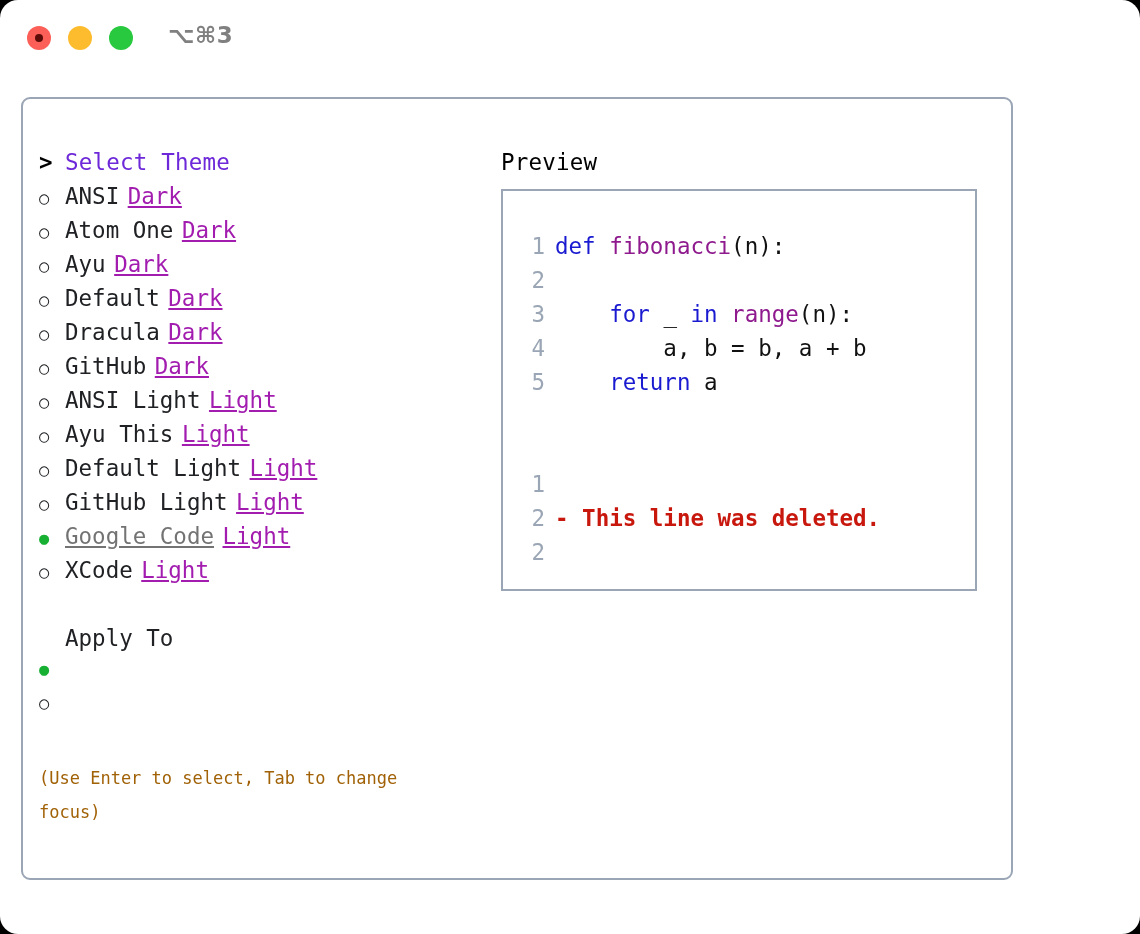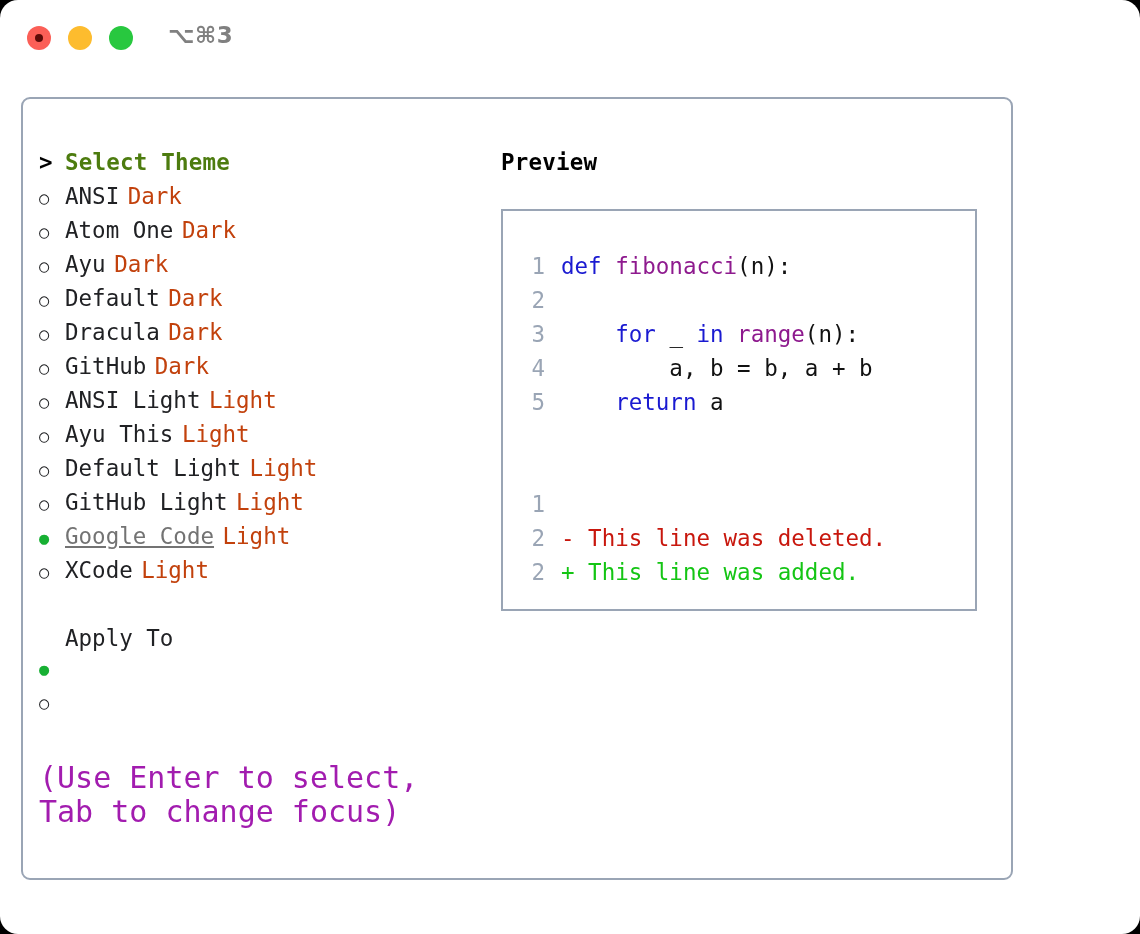--- a/index.html
+++ b/index.html
@@ -112,53 +112,53 @@
     flex: 0 0 26px;
     text-align: left;
     font-size: 22.5px;
     color: #202124;
   }
   .marker.dot     { color: #17b033; font-size: 17px; }
   .marker.hollow  { color: #202124; font-size: 17px; }
   .marker.caret   { color: #000000; font-weight: 700; }
   .marker.blank   { color: transparent; }
 
-  .title-row .label { font-weight: 700; color: #4d7c0f; letter-spacing: 0.2px; }
+  .title-row .label { font-weight: 400; color: #6d28d9; letter-spacing: 0.2px; }
 
   .label    { color: #202124; }
   .label.sel{ color: #737373; text-decoration: underline; }
-  .suffix   { color: #c2410c; padding-left: 8.5px; }
+  .suffix   { color: #a21caf; padding-left: 8.5px; text-decoration: underline; }
 
   .group-gap { height: 34px; }
 
   .hint {
     position: absolute;
     left: 16px;
     top: 662px;
     width: 420px;
-    font-size: 30px;
+    font-size: 17px;
     line-height: 34px;
-    color: #a21caf;
+    color: #a16207;
     white-space: pre-wrap;
   }
 
   
   .right-col {
     position: absolute;
     left: 478px;
     top: 50px;
     width: 490px;
   }
 
   .preview-title {
     font-size: 22.5px;
-    font-weight: 700;
+    font-weight: 400;
     color: #000000;
     letter-spacing: 0.2px;
-    margin-bottom: 34px;
+    margin-bottom: 14px;
   }
 
   .preview-box {
     width: 476px;
     height: 402px;
     box-sizing: border-box;
     border: 2px solid #9aa5b5;
     background: #ffffff;
     padding: 42px 0 0 14px;
   }
@@ -171,28 +171,28 @@
     align-items: baseline;
   }
   .gutter {
     display: inline-block;
     width: 28px;
     flex: 0 0 28px;
     text-align: right;
     color: #9aa5b5;
     padding-right: 10px;
   }
-  .code-text { white-space: pre; margin-left: 6px; }
+  .code-text { white-space: pre; }
 
   .tok-kw    { color: #1a1ad1; }
   .tok-fn    { color: #8e1a8e; }
   .tok-plain { color: #111111; }
   .tok-num   { color: #0d7d74; }
   .tok-ctx   { color: #808080; }
-  .tok-del   { color: #c8170d; }
+  .tok-del   { color: #c8170d; font-weight: bold; }
   .tok-add   { color: #14c514; }
 
   .blank-line { height: 34px; }
 </style>
 </head>
 <body>
 
 <div class="window">
 
   <div class="titlebar">
@@ -349,21 +349,20 @@
             <span class="gutter">1</span>
           </div>
 
           <div class="code-line">
             <span class="gutter">2</span>
             <span class="code-text tok-del"><span>-</span><span>&nbsp;</span><span>This line was deleted.</span></span>
           </div>
 
           <div class="code-line">
             <span class="gutter">2</span>
-            <span class="code-text tok-add"><span>+</span><span>&nbsp;</span><span>This line was added.</span></span>
           </div>
 
         </div>
       </div>
 
     </div>
   </div>
 </div>
 
 </body></html>

